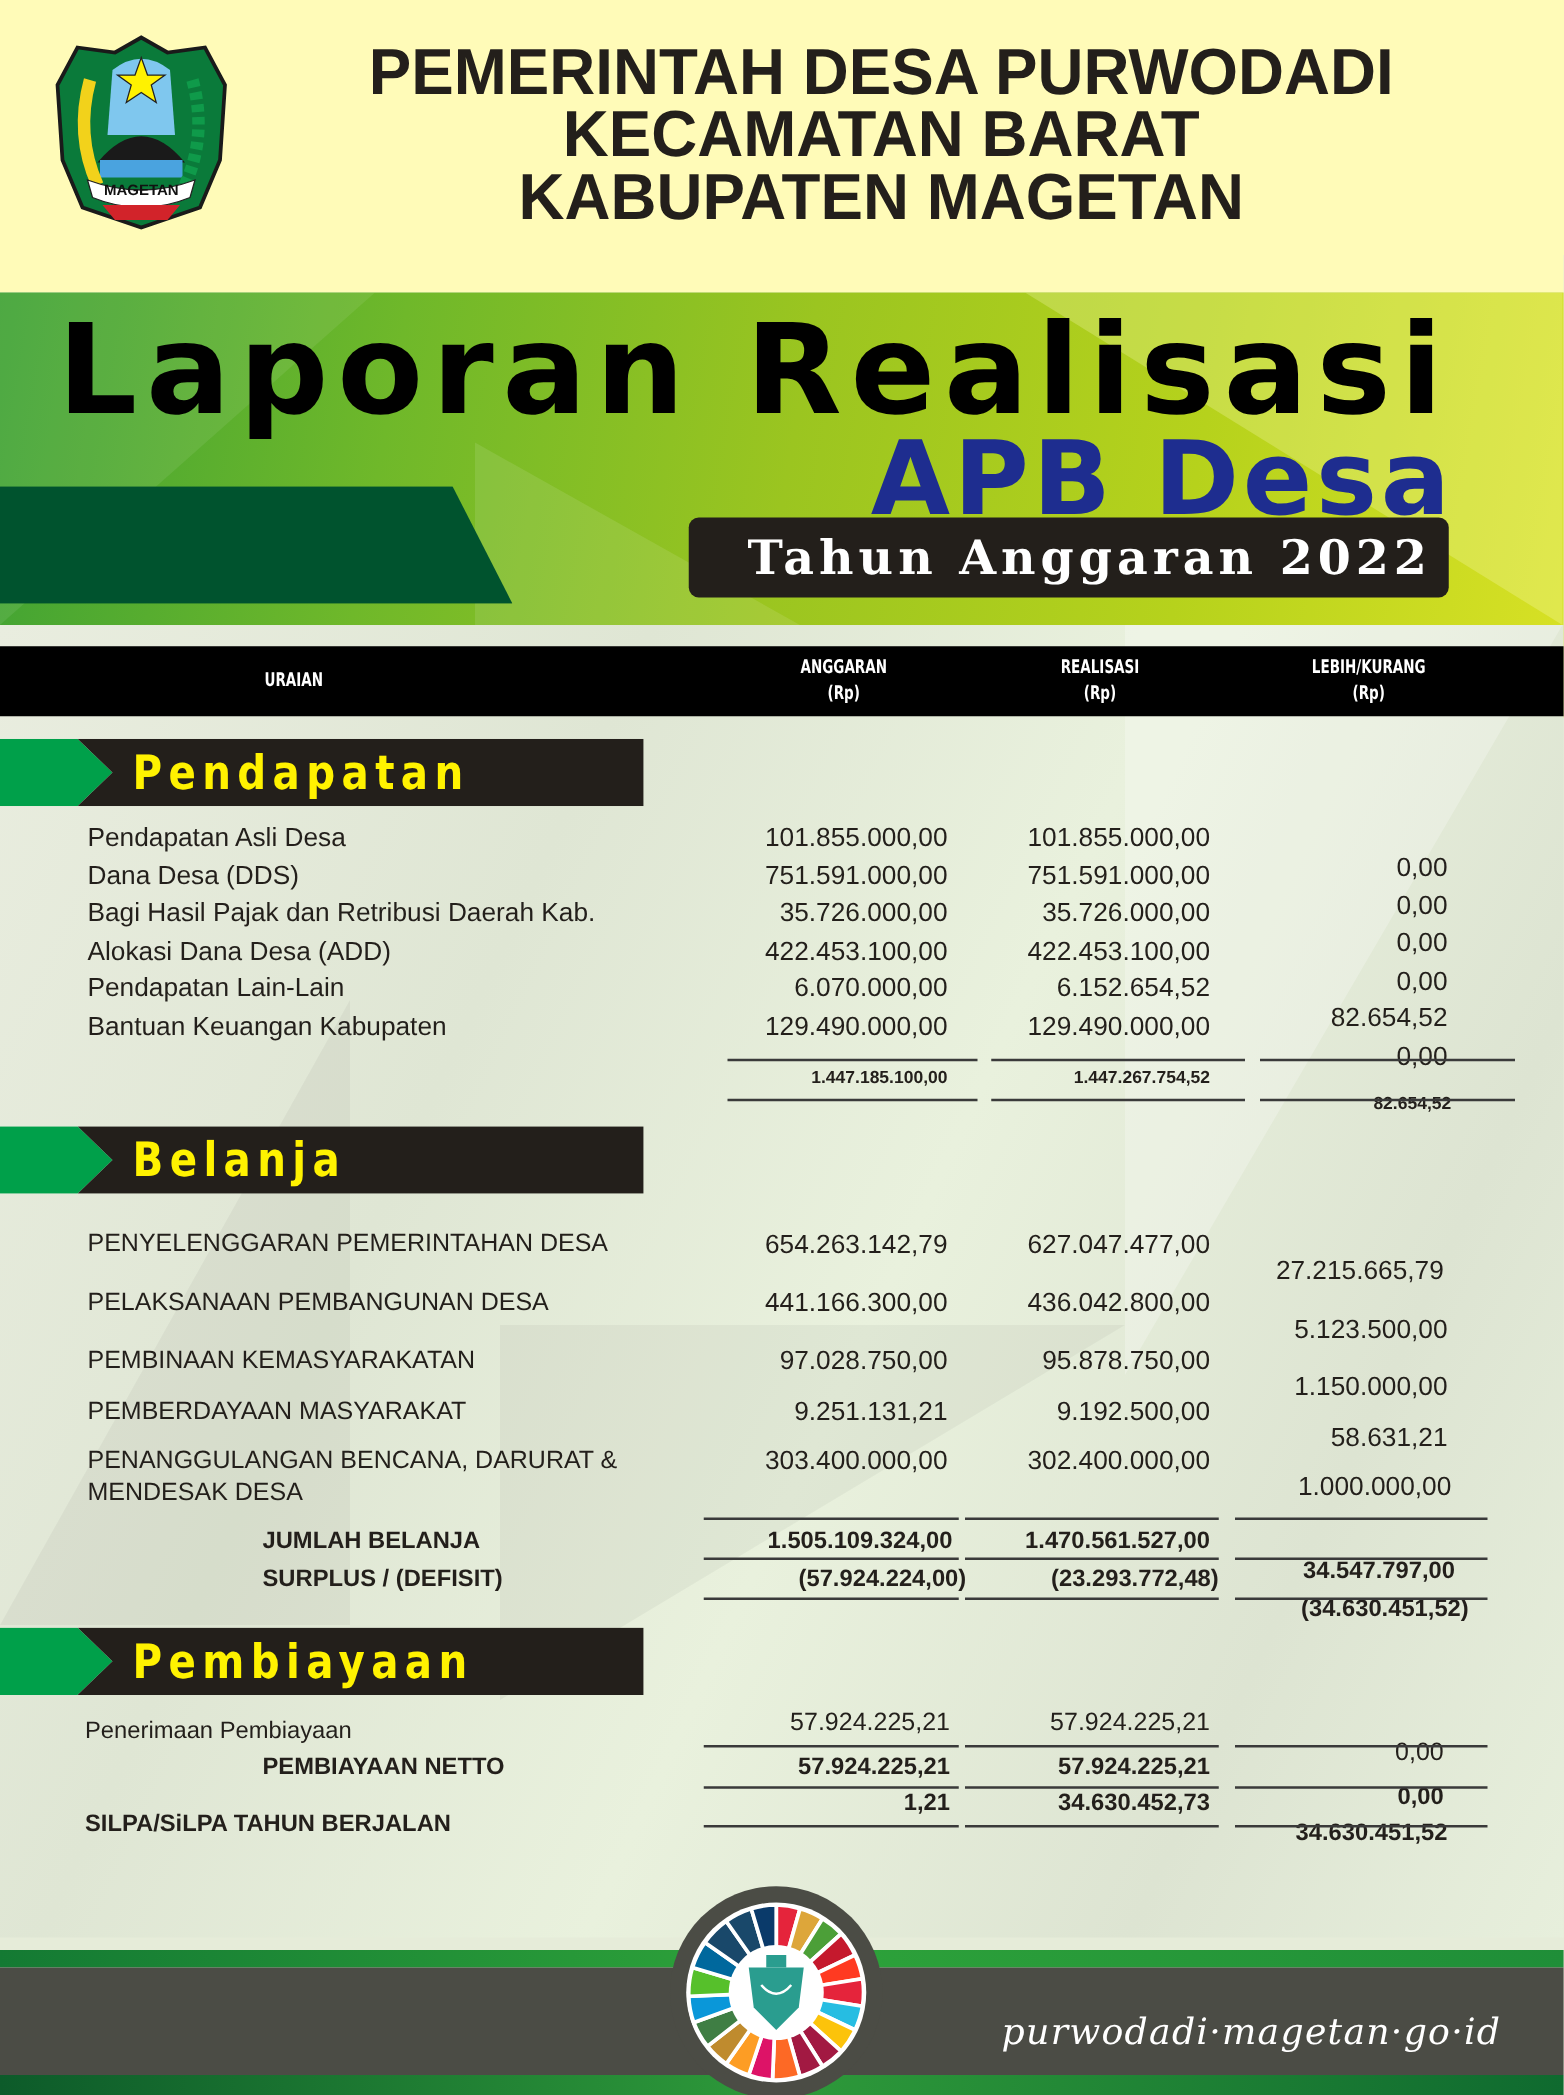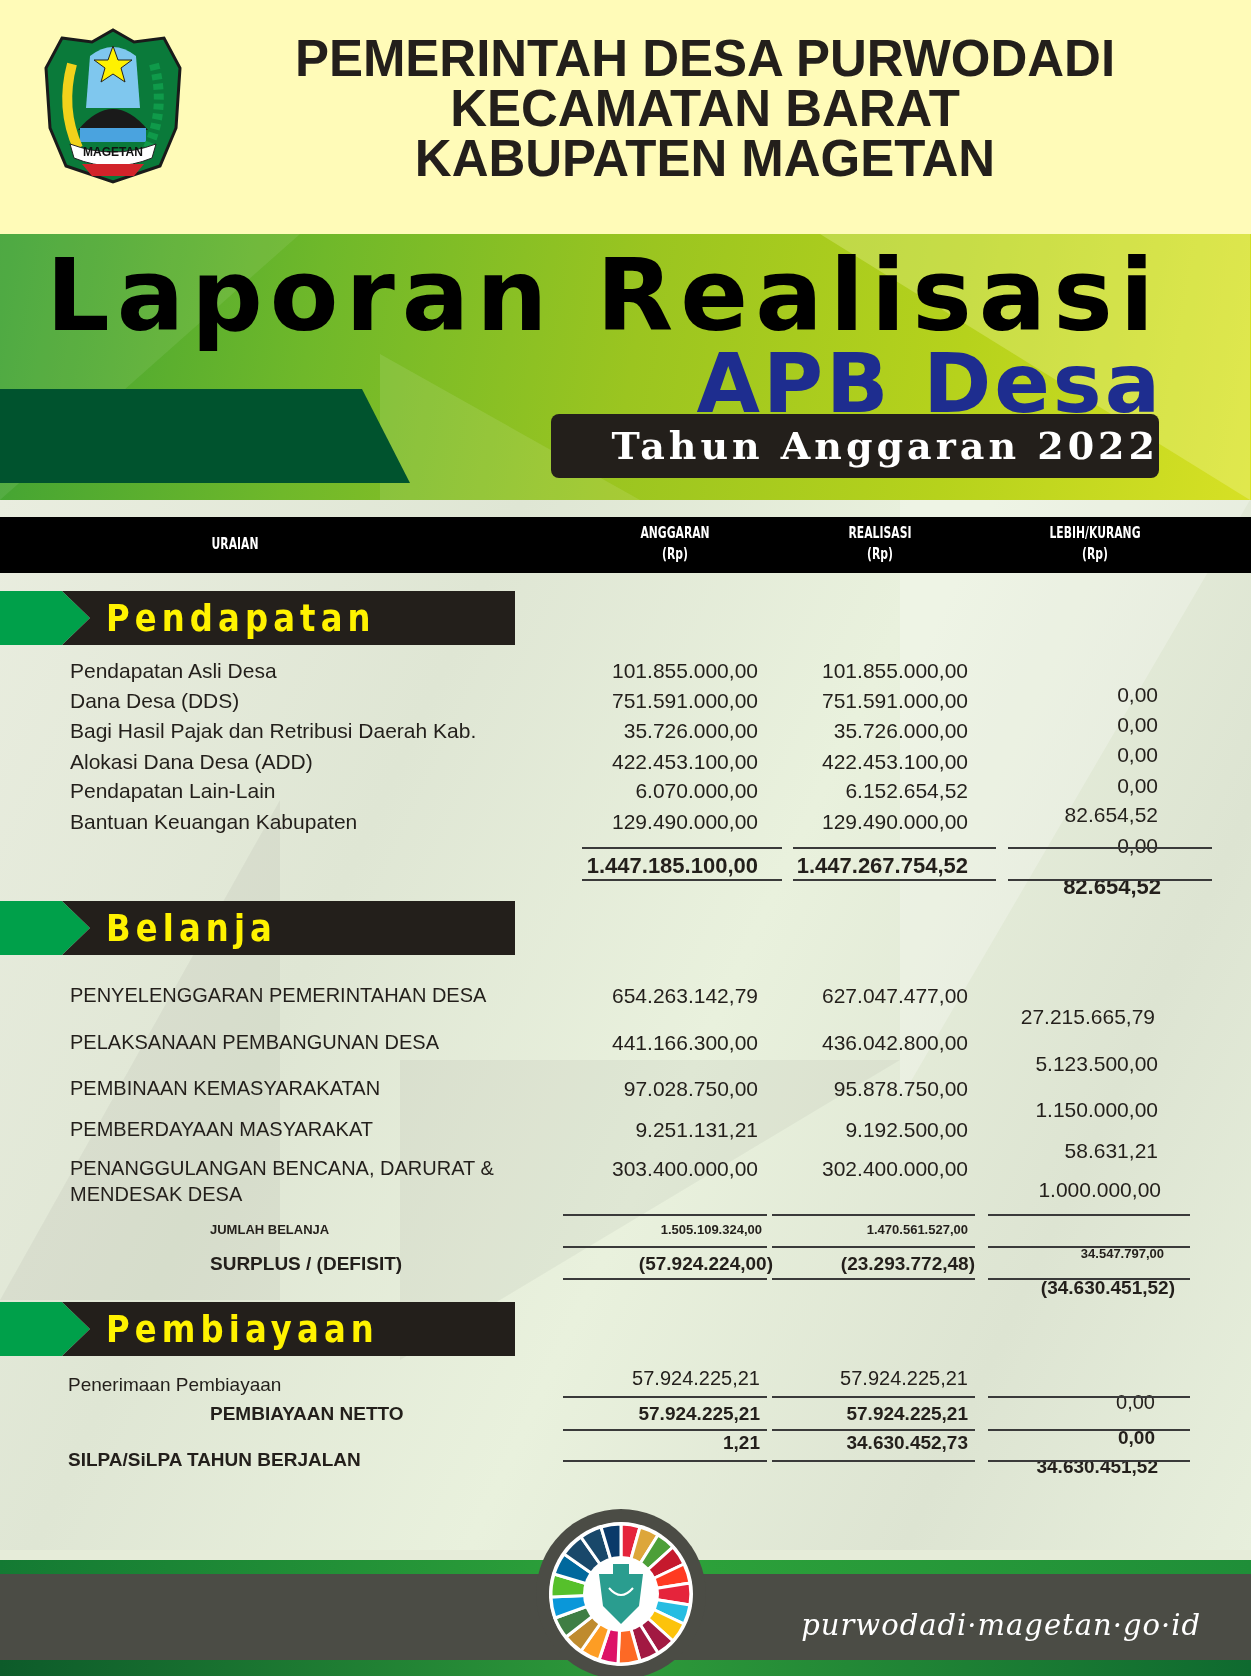--- a/index.html
+++ b/index.html
@@ -14,21 +14,21 @@
 
   
   .banner { position:absolute; left:0; top:234px; width:1251px; height:340px;
     background:linear-gradient(100deg,#3fa234 0%, #6fb82a 25%, #9bc520 50%, #b6d21c 75%, #d8e125 100%); overflow:hidden; }
   .banner .tri1 { position:absolute; left:0; top:0; width:0; height:0; border-left:300px solid rgba(255,255,255,0.08); border-bottom:266px solid transparent; }
   .banner .tri2 { position:absolute; left:820px; top:0; width:0; height:0; border-right:430px solid rgba(255,255,200,0.25); border-bottom:266px solid transparent; }
   .banner .tri3 { position:absolute; left:380px; top:120px; width:0; height:0; border-left:260px solid rgba(255,255,255,0.10); border-top:146px solid transparent; }
   .title1 { position:absolute; right:90px; top:6px; font-family:"DejaVu Sans", sans-serif; font-weight:bold; font-size:100px; line-height:112px; color:#000; letter-spacing:7px; }
   .title2 { position:absolute; right:88px; top:104px; font-family:"DejaVu Sans", sans-serif; font-weight:bold; font-size:82px; line-height:92px; color:#1e2d8f; letter-spacing:3px; }
   .greenbar { position:absolute; left:0; top:155px; width:410px; height:94px; background:#00532e; clip-path:polygon(0 0, 362px 0, 410px 94px, 0 94px); }
-  .year-box { position:absolute; left:551px; top:180px; width:608px; height:64px; background:#231f1b; border-radius:8px; color:#fff; font-family:"DejaVu Serif", serif; font-weight:bold; font-size:38px; line-height:64px; text-align:right; letter-spacing:4px;padding-left:47px; }
+  .year-box { position:absolute; left:551px; top:180px; width:608px; height:64px; background:#231f1b; border-radius:8px; color:#fff; font-family:"DejaVu Serif", serif; font-weight:bold; font-size:38px; line-height:64px; text-align:left; letter-spacing:4px;padding-left:47px; }
 
   
   .body-bg { position:absolute; left:0; top:500px; width:1251px; height:1050px;
     background:linear-gradient(115deg,#e9eddf 0%, #dfe6d4 30%, #e9f1dd 55%, #dde4d2 80%, #e7efdc 100%); }
   .body-bg .s1 { position:absolute; left:0; top:300px; width:0; height:0; border-right:280px solid rgba(0,0,0,0.04); border-top:500px solid transparent; }
   .body-bg .s2 { position:absolute; left:400px; top:560px; width:0; height:0; border-left:500px solid rgba(0,0,0,0.04); border-bottom:300px solid transparent; }
   .body-bg .s3 { position:absolute; left:900px; top:0; width:0; height:0; border-left:350px solid rgba(255,255,255,0.25); border-bottom:600px solid transparent; }
 
   .thead { position:absolute; left:0; top:517px; width:1251px; height:56px; background:#000; color:#fff; font-family:"DejaVu Sans", sans-serif; font-size:15px; font-weight:bold; }
   .thead span { position:absolute; text-align:center; line-height:21px; transform:scaleX(0.72); }
@@ -157,21 +157,21 @@
   <div class="row" style="top:810px">
     <span class="lbl">Bantuan Keuangan Kabupaten</span>
     <span class="v1">129.490.000,00</span>
     <span class="v2">129.490.000,00</span>
     <span class="v3">0,00</span>
   </div>
 
   <div class="line" style="top:847px;left:582px;width:200px"></div>
   <div class="line" style="top:847px;left:793px;width:203px"></div>
   <div class="line" style="top:847px;left:1008px;width:204px"></div>
-  <div class="row bold" style="top:853px;font-size:22px">
+  <div class="row bold" style="top:853px;font-size:14px">
     <span class="v1">1.447.185.100,00</span>
     <span class="v2">1.447.267.754,52</span>
     <span class="v3" style="right:90px;top:-3px">82.654,52</span>
   </div>
   <div class="line" style="top:879px;left:582px;width:200px"></div>
   <div class="line" style="top:879px;left:793px;width:203px"></div>
   <div class="line" style="top:879px;left:1008px;width:204px"></div>
 
   <div class="section" style="top:901px">
     <div class="arrow"></div>
@@ -207,21 +207,21 @@
     <span class="lbl">PENANGGULANGAN BENCANA, DARURAT &amp;</span>
     <span class="lbl" style="top:26px">MENDESAK DESA</span>
     <span class="v1">303.400.000,00</span>
     <span class="v2">302.400.000,00</span>
     <span class="v3" style="top:-3px;right:90px">1.000.000,00</span>
   </div>
 
   <div class="line" style="top:1214px;left:563px;width:204px"></div>
   <div class="line" style="top:1214px;left:772px;width:203px"></div>
   <div class="line" style="top:1214px;left:988px;width:202px"></div>
-  <div class="row bold" style="top:1222px;font-size:13px">
+  <div class="row bold" style="top:1222px;font-size:19px">
     <span class="lbl">JUMLAH BELANJA</span>
     <span class="v1" style="right:489px">1.505.109.324,00</span>
     <span class="v2" style="right:283px">1.470.561.527,00</span>
     <span class="v3" style="right:87px">34.547.797,00</span>
   </div>
   <div class="line" style="top:1246px;left:563px;width:204px"></div>
   <div class="line" style="top:1246px;left:772px;width:203px"></div>
   <div class="line" style="top:1246px;left:988px;width:202px"></div>
   <div class="row bold" style="top:1253px;font-size:19px">
     <span class="lbl">SURPLUS / (DEFISIT)</span>

